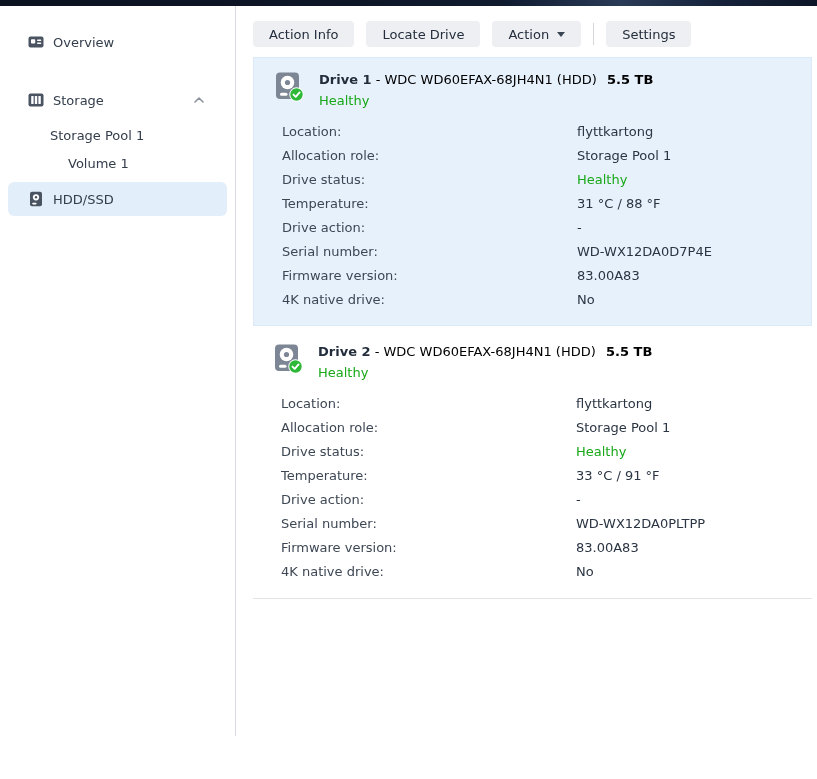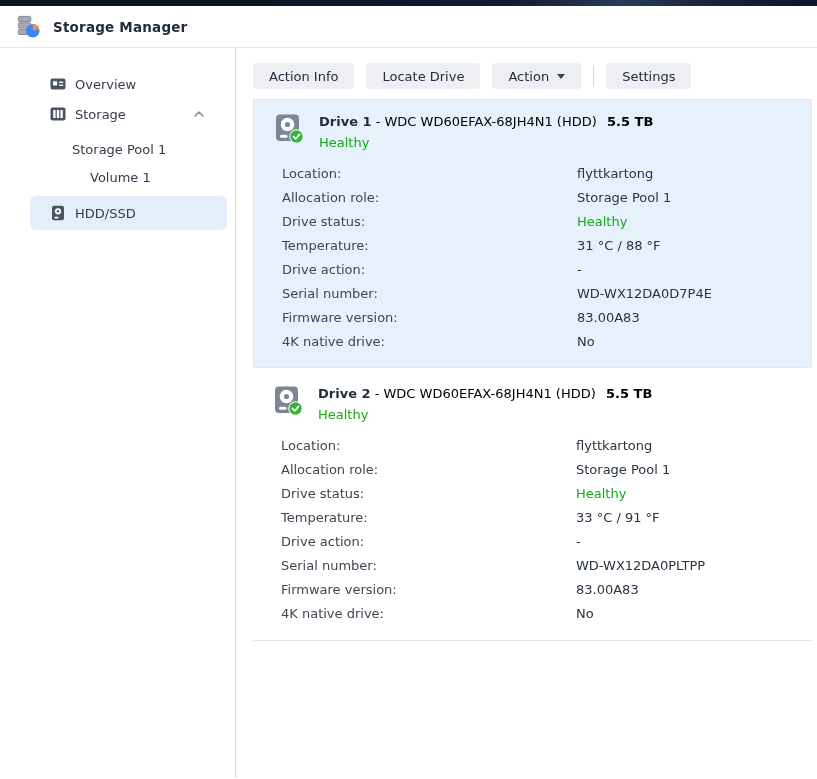--- a/index.html
+++ b/index.html
@@ -28,31 +28,30 @@
   }
   .app-title { font-weight: bold; font-size: 13.5px; color: #222c3a; margin-left: 12px; letter-spacing: .2px; }
 
   
   .layout { display: flex; height: 730px; }
   .sidebar {
     width: 236px; min-width: 236px;
     border-right: 1px solid #d7dade;
     background: #ffffff;
     padding-top: 23px;
-    padding-left: 22px;
   }
   .side-item {
     display: flex; align-items: center;
     height: 26px; padding-left: 28px;
     color: #333d4b; cursor: default;
   }
   .side-item .lbl { margin-left: 9px; }
   .side-item.sub { padding-left: 50px; height: 24px; }
   .side-item.sub2 { padding-left: 68px; height: 24px; }
-  .side-item.storage { margin-top: 4px; padding-right: 30px; }
+  .side-item.storage { margin-top: 32px; padding-right: 30px; }
   .side-item.pool { margin-top: 10px; }
   .side-item.volume { margin-top: 4px; }
   .side-item.selected {
     margin: 7px 8px 0 8px;
     height: 34px; padding-left: 20px;
     background: #e3eefb; border-radius: 6px;
   }
   .chev { margin-left: auto; display: flex; align-items: center; }
 
   
@@ -102,34 +101,20 @@
 
   .icon { display: inline-flex; flex: none; }
 </style>
 </head>
 <body>
 
 <div class="screen">
 
   <div class="top-strip"></div>
 
-  <div class="app-header">
-    <span class="icon">
-      <svg width="27" height="27" viewBox="0 0 28 28">
-        <g fill="#a4aab3" stroke="#7e8590" stroke-width="1">
-          <rect x="4.5" y="3.5" width="13" height="5.4" rx="1.6"></rect>
-          <rect x="4.5" y="10.2" width="13" height="5.4" rx="1.6"></rect>
-          <rect x="4.5" y="16.9" width="13" height="5.4" rx="1.6"></rect>
-        </g>
-        <circle cx="19.5" cy="18.5" r="7" fill="#3e82f7"></circle>
-        <path d="M19.5 18.5 L19.5 11.5 A7 7 0 0 1 26.2 16.5 Z" fill="#f0923b"></path>
-      </svg>
-    </span>
-    <span class="app-title">Storage Manager</span>
-  </div>
 
   <div class="layout">
     <div class="sidebar">
 
       <div class="side-item">
         <span class="icon">
           <svg width="16" height="16" viewBox="0 0 16 16">
             <rect x="0.5" y="2.5" width="15" height="11" rx="2" fill="#4a5361"></rect>
             <rect x="3" y="5.3" width="4.2" height="4.2" rx="0.8" fill="#fff"></rect>
             <rect x="9" y="5.6" width="4.3" height="1.5" rx="0.75" fill="#fff"></rect>

